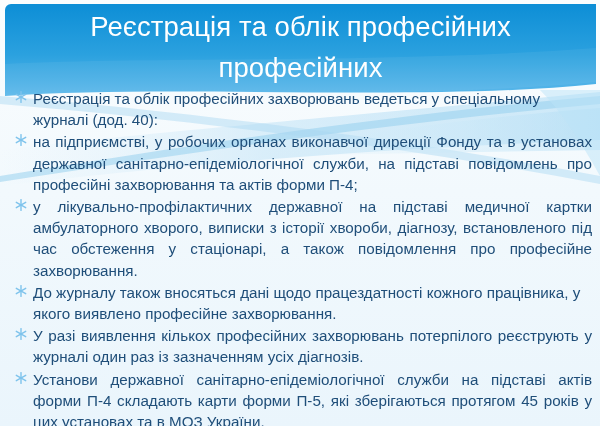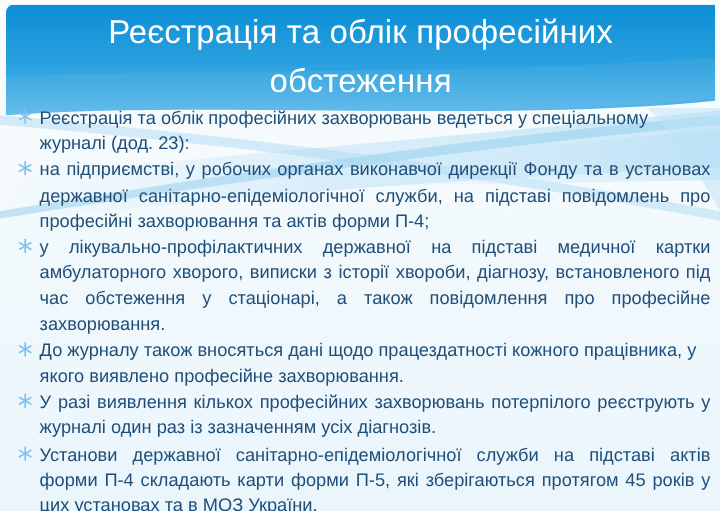--- a/index.html
+++ b/index.html
@@ -140,36 +140,36 @@
       </clipPath>
     </defs>
     <path d="M6,0 L591,0 L591,80 C420,98 170,80 0,92 L0,6 A6,6 0 0 1 6,0 Z" fill="url(#bannerGrad)"></path>
     <g clip-path="url(#bannerClip)">
       <path d="M0,60 C160,52 380,60 591,44 L591,92 L0,92 Z" fill="#ffffff" opacity="0.06"></path>
     </g>
   </svg>
 
   <div id="title-text">
     <span class="tline">Реєстрація та облік професійних</span>
-    <span class="tline">обстеження</span>
+    <span class="tline">професійних</span>
   </div>
 
   <ul id="body-list">
 
     <li class="bullet-item nojust">
       <span class="bullet-mark">
         <svg viewBox="0 0 14 14" width="14" height="14" aria-hidden="true">
           <g stroke="currentColor" stroke-width="1.4" stroke-linecap="round">
             <line x1="7" y1="1.6" x2="7" y2="12.4"></line>
             <line x1="2.3" y1="4.3" x2="11.7" y2="9.7"></line>
             <line x1="2.3" y1="9.7" x2="11.7" y2="4.3"></line>
           </g>
         </svg>
       </span>
-      <span>Реєстрація та облік професійних захворювань ведеться у спеціальному журналі (дод. 23):</span>
+      <span>Реєстрація та облік професійних захворювань ведеться у спеціальному журналі (дод. 40):</span>
     </li>
 
     <li class="bullet-item">
       <span class="bullet-mark">
         <svg viewBox="0 0 14 14" width="14" height="14" aria-hidden="true">
           <g stroke="currentColor" stroke-width="1.4" stroke-linecap="round">
             <line x1="7" y1="1.6" x2="7" y2="12.4"></line>
             <line x1="2.3" y1="4.3" x2="11.7" y2="9.7"></line>
             <line x1="2.3" y1="9.7" x2="11.7" y2="4.3"></line>
           </g>

